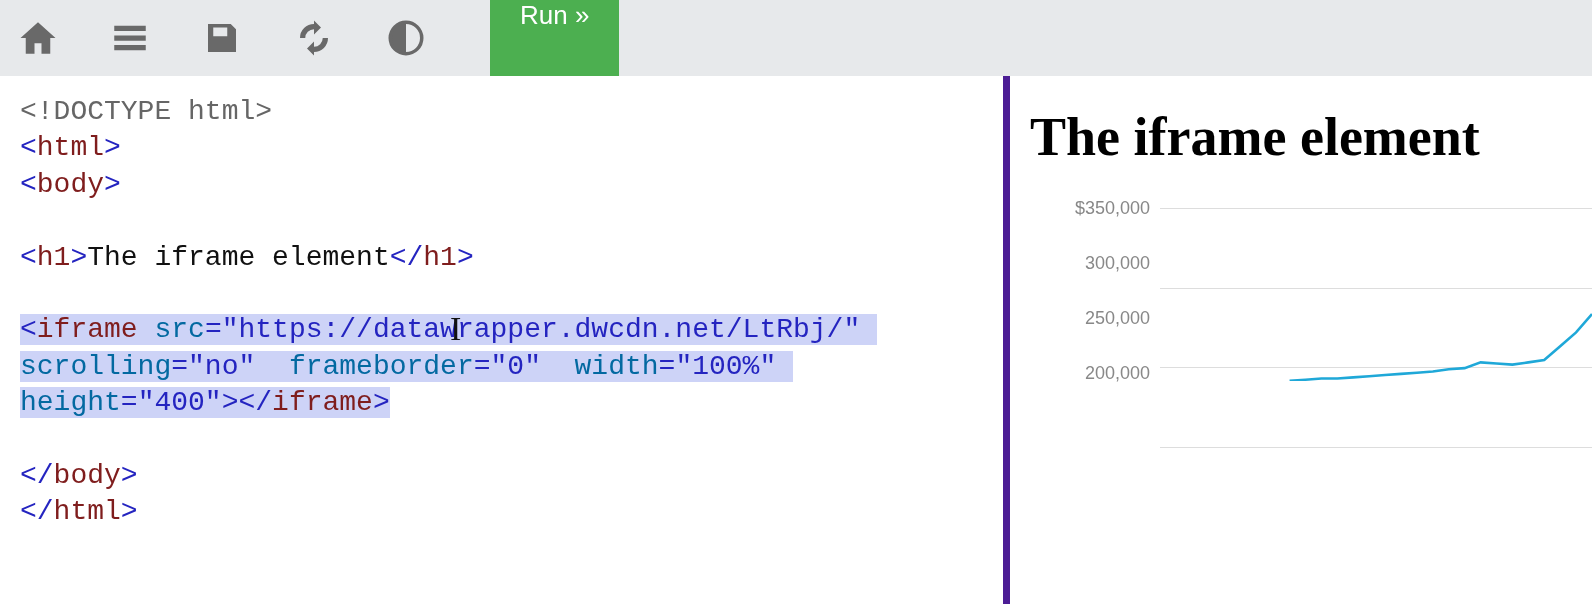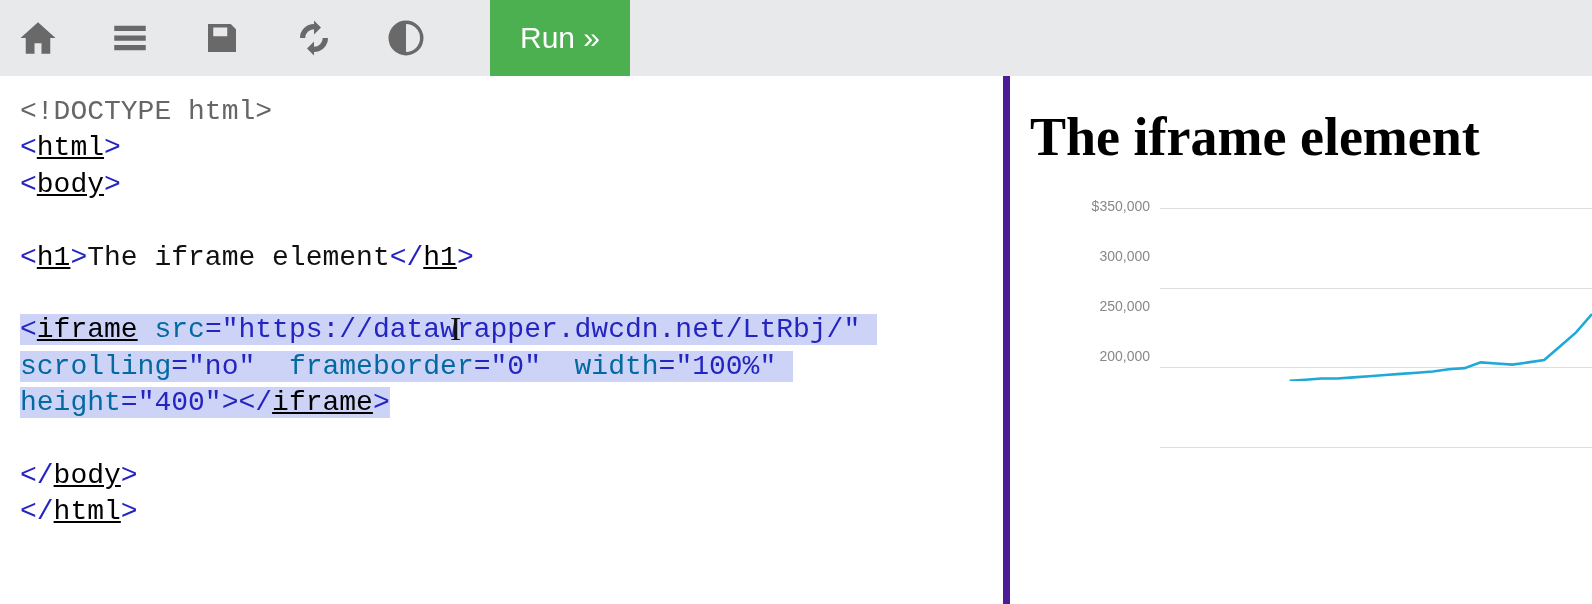--- a/index.html
+++ b/index.html
@@ -19,26 +19,25 @@
     align-items: center;
     justify-content: center;
     cursor: pointer;
     color: #696969;
   }
   .toolbar .tool svg { width: 42px; height: 42px; fill: #696969; }
   .toolbar .run-btn {
     background: #4caf50;
     color: #fff;
     font-family: Verdana, Arial, sans-serif;
-    font-size: 30px;
+    font-size: 26px;
     font-weight: 400;
     height: 76px;
     padding: 0 30px;
     display: flex;
-    align-items: center;
     cursor: pointer;
     margin-left: 20px;
   }
   .main {
     display: flex;
     height: calc(604px - 76px);
   }
   .editor-pane {
     width: 1010px;
     height: 100%;
@@ -47,21 +46,21 @@
     padding: 18px 20px;
     font-size: 28px;
     line-height: 1.3;
     white-space: pre;
     overflow: hidden;
     position: relative;
   }
   .sel {
     background: #cdd3f7;
   }
-  .tagn  { color: #000000; text-decoration: underline; }
+  .tagn  { color: #7f1d1d; }
   .attr  { color: #0369a1; }
   .val   { color: #2424c0; }
   .punct { color: #2424c0; }
   .doctype { color: #666666; }
   .text  { color: #111; }
   .cursor-caret {
     position: absolute;
     top: 310px;
     left: 450px;
     font-family: serif;
@@ -99,21 +98,21 @@
     font-family: 'Helvetica Neue', Arial, sans-serif;
   }
   .ylabels {
     position: absolute;
     left: 0;
     top: 0;
     width: 120px;
     display: flex;
     flex-direction: column;
     gap: 34px;
-    font-size: 14px;
+    font-size: 18px;
     color: #888;
     text-align: right;
   }
   .gridlines {
     position: absolute;
     left: 130px;
     right:0;
     top:10px;
     bottom:0;
     display:flex;

